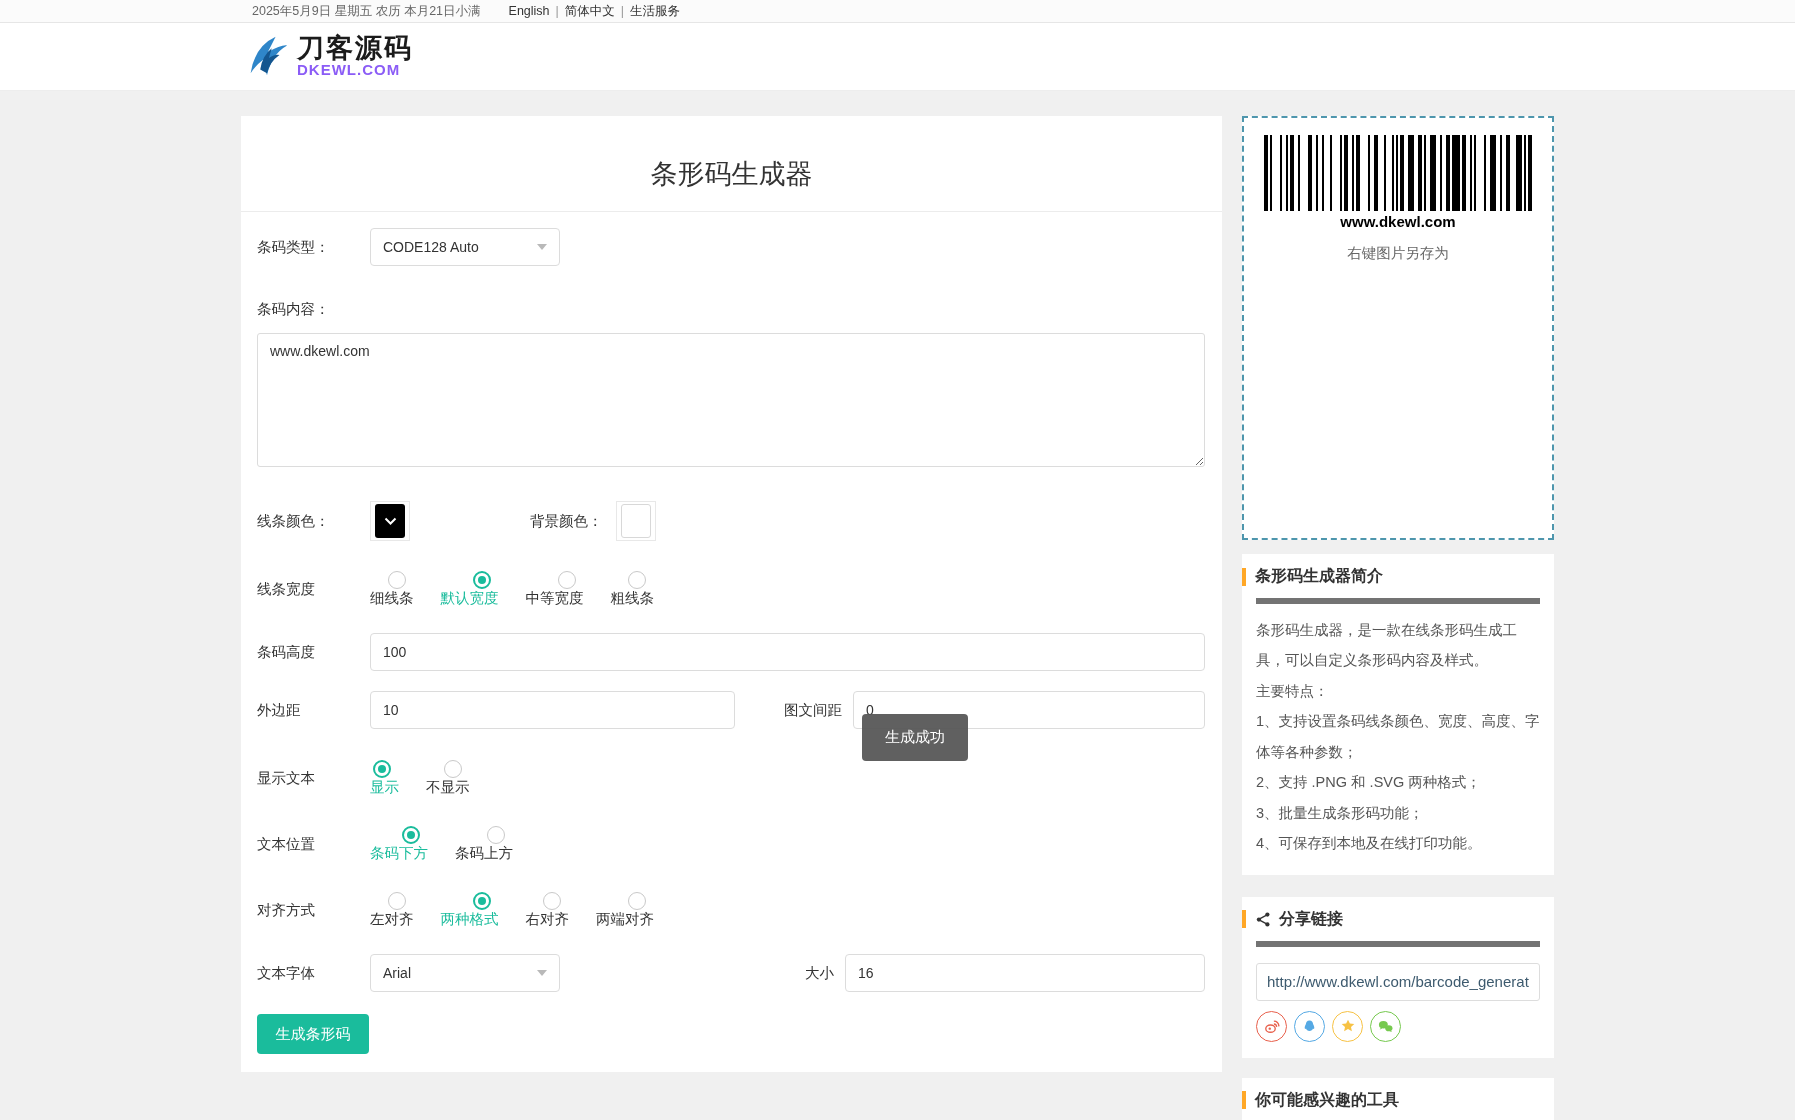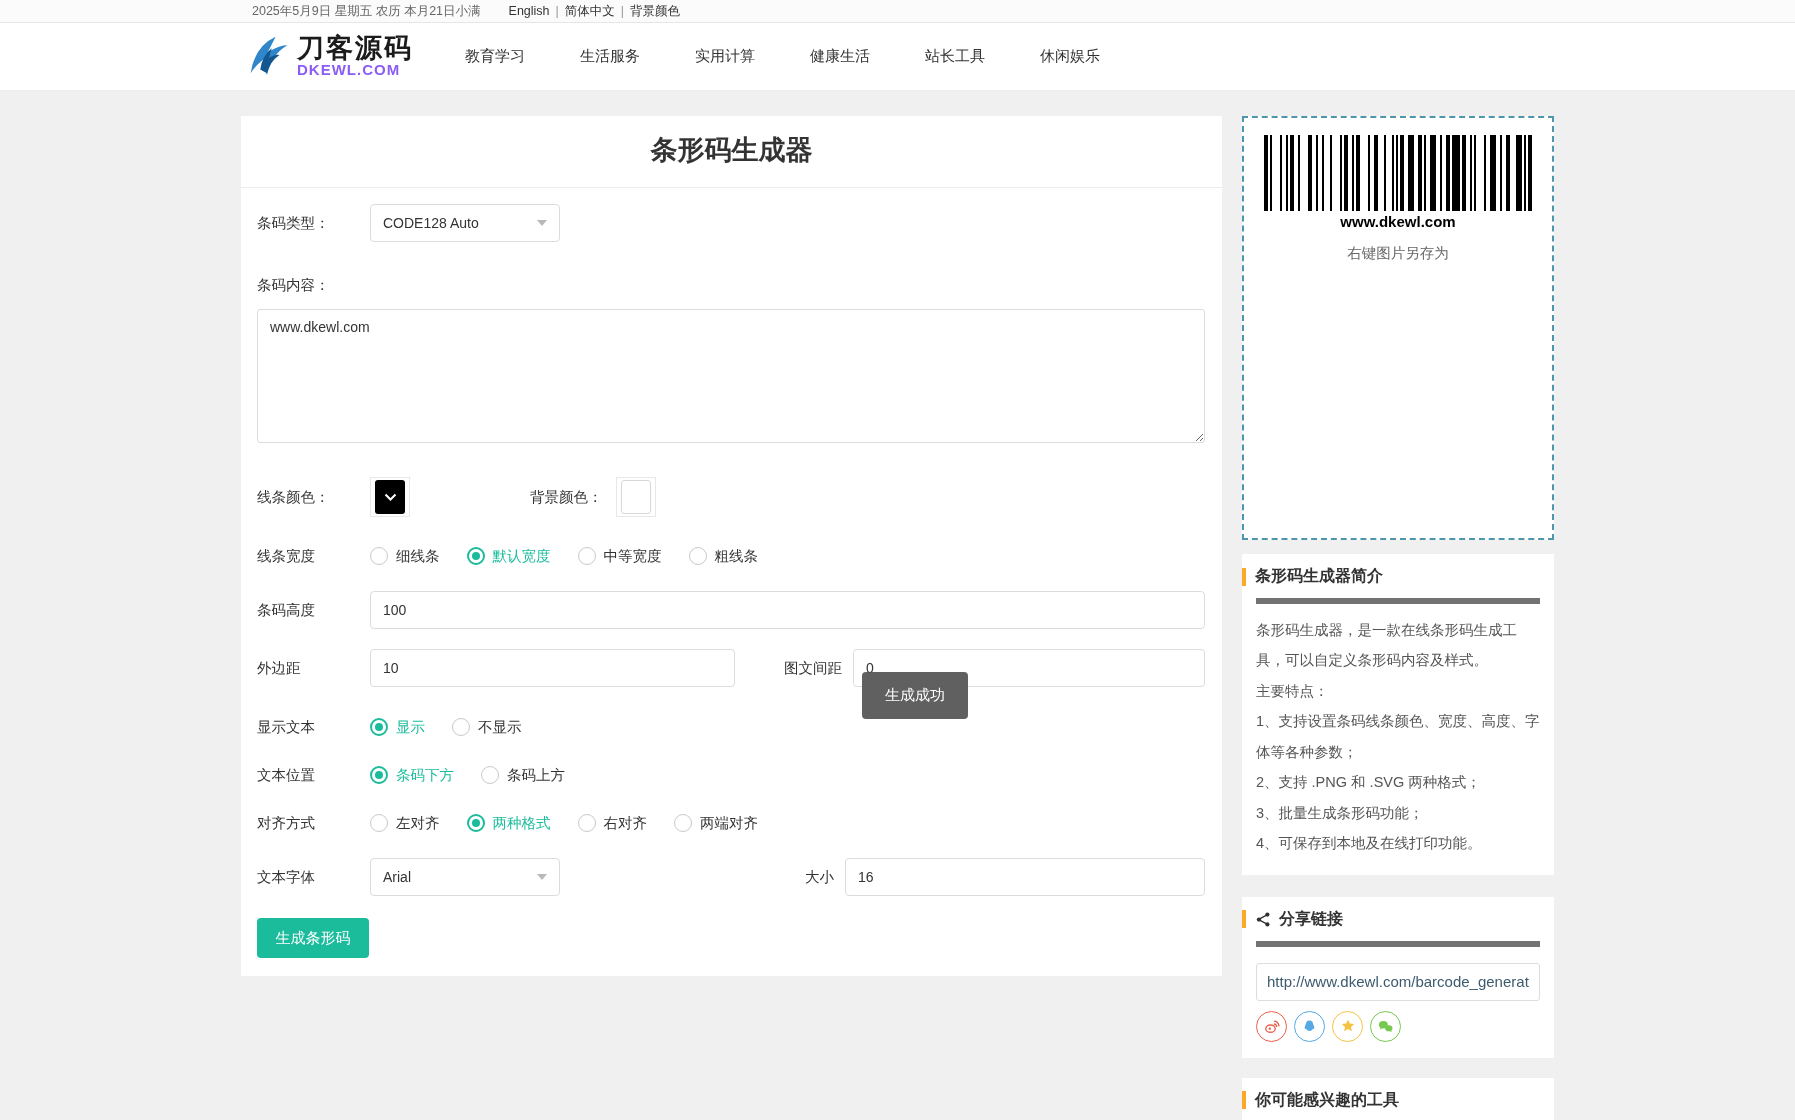--- a/index.html
+++ b/index.html
@@ -23,42 +23,42 @@
   .logo-title { font-size:27px; font-weight:900; color:#1b1b1b; letter-spacing:2px; line-height:1; }
   .logo-sub { font-size:15px; font-weight:bold; color:#8b5cf6; letter-spacing:1px; line-height:1.1; }
   .nav { display:flex; margin-left:42px; }
   .nav span { font-size:15px; color:#333; margin-right:35px; padding:8px 10px; cursor:pointer; }
 
   
   .page { display:flex; margin-top:25px; align-items:flex-start; }
   .main-card { width:981px; background:#fff; }
   .sidebar { width:312px; margin-left:20px; }
 
-  .main-title { text-align:center; font-size:27px; font-weight:bold; color:#333;
-                padding:16px 0 19px; border-bottom:1px solid #ececec; }
+  .main-title { text-align:center; font-size:27px; font-weight:normal; color:#333;
+                padding:16px 0 19px; border-bottom:1px solid #ececec;margin-top:24px; }
   .form { padding:0 17px 18px 16px; }
   .form-row { display:flex; align-items:center; position:relative; }
   .form-label { width:100px; min-width:100px; text-align:left; margin-right:13px; font-size:14.5px; color:#333; }
 
   .select { width:190px; height:38px; border:1px solid #dcdcdc; border-radius:4px; background:#fff;
             display:flex; align-items:center; justify-content:space-between; padding:0 12px;
             font-size:14px; color:#333; cursor:pointer; }
   .chev { width:0; height:0; border-left:5px solid transparent; border-right:5px solid transparent; border-top:6px solid #b9b9b9; }
 
   textarea.content { width:100%; height:134px; border:1px solid #dcdcdc; border-radius:3px;
             padding:9px 12px; font-size:14px; color:#333; resize:both;
             font-family:"Liberation Sans","DejaVu Sans",sans-serif; margin-top:14px; }
 
   .swatch-outer { width:40px; height:40px; border:1px solid #e8e8e8; background:#fff;
             display:flex; align-items:center; justify-content:center; cursor:pointer; }
   .swatch { width:30px; height:34px; border-radius:3px; display:flex; align-items:center; justify-content:center; }
   .swatch.black { background:#000; }
   .swatch.white { background:#fff; border:1px solid #d8d8d8; }
 
-  .radio-item { display:inline-flex; align-items:flex-start; margin-right:27px; cursor:pointer; }
+  .radio-item { display:inline-flex; align-items:flex-end; margin-right:27px; cursor:pointer;flex-direction:column; }
   .radio-circle { width:18px; height:18px; border-radius:50%; border:1px solid #c9c9c9; background:#fff;
             display:flex; align-items:center; justify-content:center; margin-right:8px; }
   .radio-item.checked .radio-circle { border:2px solid #1abc9c; }
   .radio-dot { width:8px; height:8px; border-radius:50%; }
   .radio-item.checked .radio-dot { background:#1abc9c; }
   .radio-label { font-size:14.5px; color:#333; }
   .radio-item.checked .radio-label { color:#1abc9c; }
 
   input.text { height:38px; border:1px solid #dcdcdc; border-radius:4px; padding:0 12px;
             font-size:14px; color:#333; font-family:"Liberation Sans","DejaVu Sans",sans-serif; }
@@ -123,47 +123,39 @@
 <body>
 
 <div class="topbar" data-name="top-bar">
   <div class="container">
     <span class="topbar-date" data-name="date-text">2025年5月9日 星期五 农历 本月21日小满</span>
     <span class="lang-links" data-name="language-switcher">
         <span data-name="lang-link-0">English</span>
         <span class="sep" data-name="separator">|</span>
         <span data-name="lang-link-1">简体中文</span>
         <span class="sep" data-name="separator">|</span>
-        <span data-name="lang-link-2">背景颜色</span>
+        <span data-name="lang-link-2">生活服务</span>
       </span>
   </div>
 </div>
 
 <div class="header" data-name="site-header">
   <div class="container">
     <div class="logo" data-name="site-logo">
       <span data-name="logo-icon">
         <svg width="50" height="48" viewBox="0 0 52 50">
           <path d="M10 44 Q14 16 36 6 L28 22 Q42 14 48 15 Q32 24 27 46 L23 30 Q15 36 10 44 Z" fill="#2f86c9"></path>
           <path d="M20 40 Q22 26 32 18 L29 28 Q36 24 40 25 Q30 32 27 44 Z" fill="#14568f"></path>
         </svg>
       </span>
       <span class="logo-text">
         <div class="logo-title" data-name="logo-title">刀客源码</div>
         <div class="logo-sub" data-name="logo-subtitle">DKEWL.COM</div>
       </span>
     </div>
-    <div class="nav" data-name="main-nav">
-        <span data-name="nav-item-0">教育学习</span>
-        <span data-name="nav-item-1">生活服务</span>
-        <span data-name="nav-item-2">实用计算</span>
-        <span data-name="nav-item-3">健康生活</span>
-        <span data-name="nav-item-4">站长工具</span>
-        <span data-name="nav-item-5">休闲娱乐</span>
-      </div>
   </div>
 </div>
 
 <div class="page container">
 
   <div class="main-card" data-name="barcode-generator-card">
     <div class="main-title" data-name="page-title">条形码生成器</div>
     <div class="form">
 
       <div class="form-row r-type">

